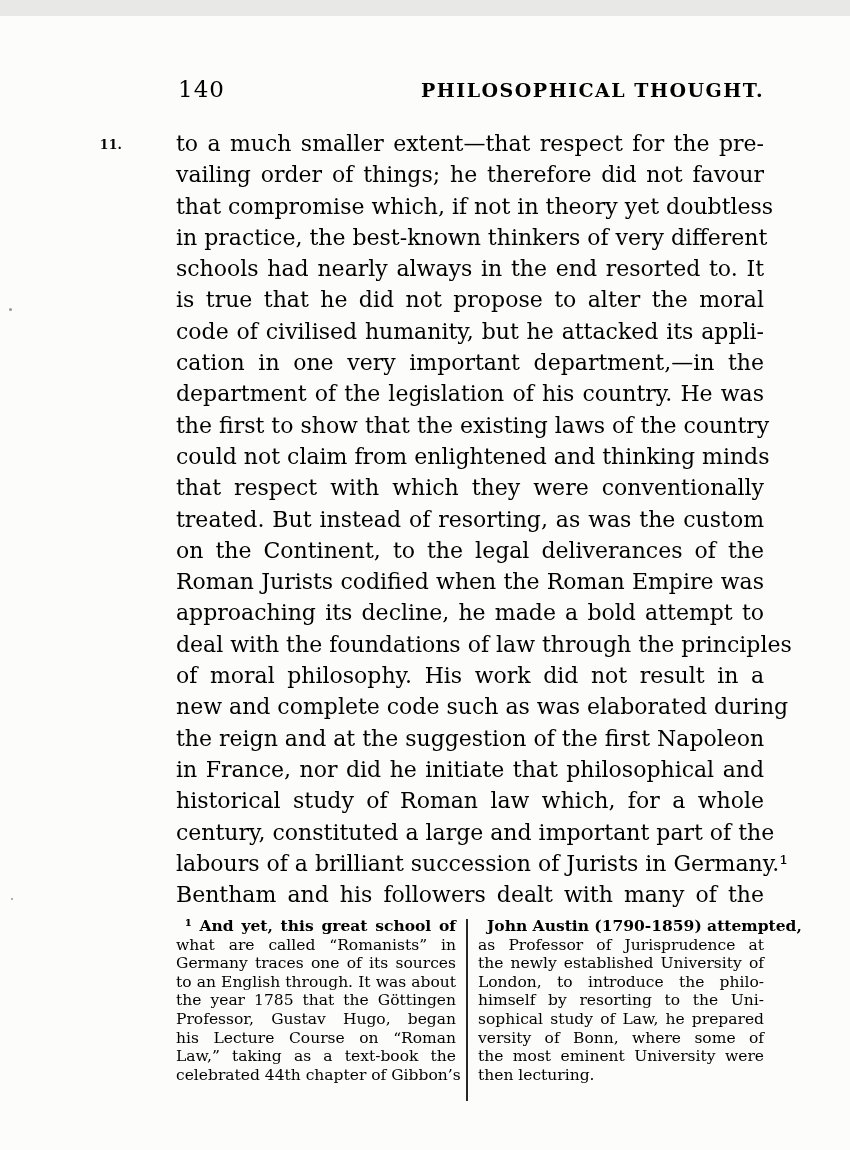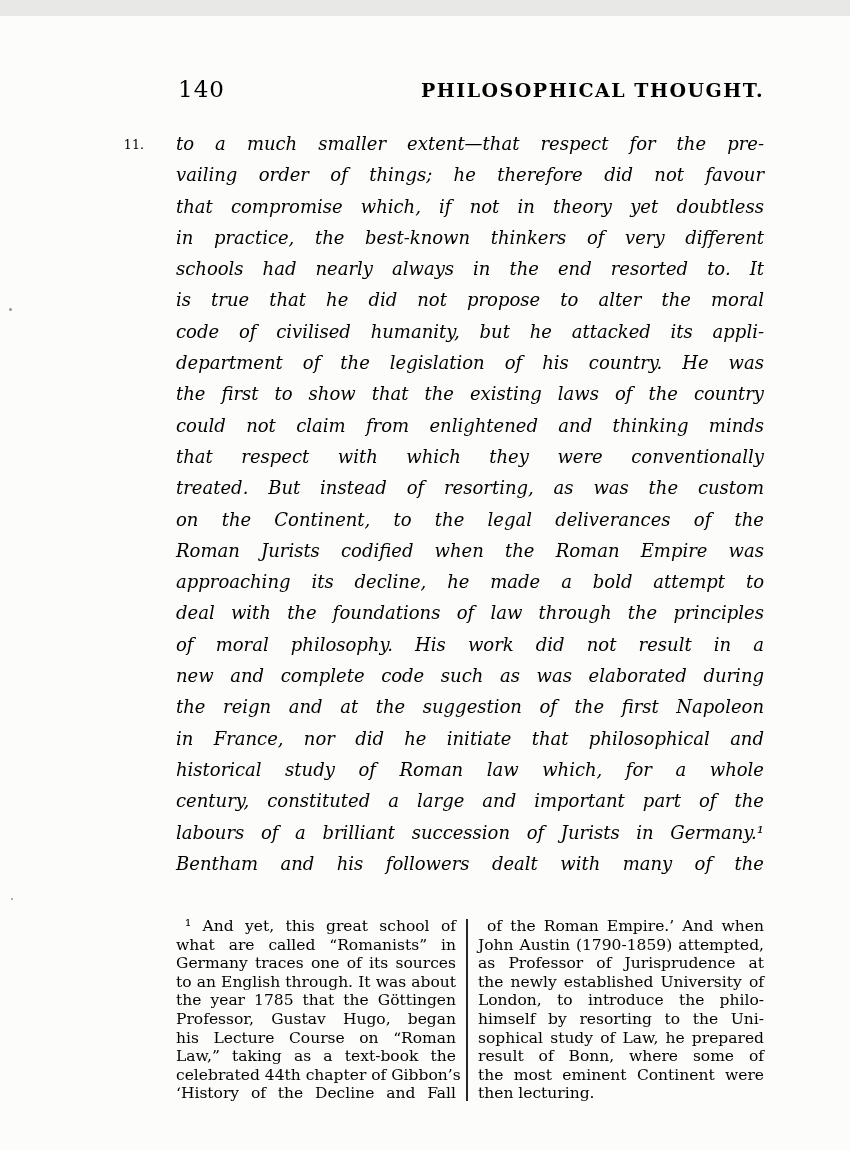--- a/index.html
+++ b/index.html
@@ -39,44 +39,43 @@
     text-align: right;
     font-size: 19px;
     font-weight: bold;
     letter-spacing: 1.5px;
     padding-top: 3px;
   }
 
   
   .margin-note {
     position: absolute;
-    left: 47px;
+    left: 24px;
     top: 121px;
     width: 138px;
     font-size: 13px;
-    font-weight: normal;
+    font-weight: bold;
     line-height: 16.5px;
     letter-spacing: 0.2px;
   }
   .mn-number {
     text-align: center;
     padding-left: 36px;
     font-size: 12.5px;
   }
   .mn-line { text-align: left; }
   .mn-lines > .mn-line:first-child { text-indent: 8px; }
 
   
   .body-text {
     position: absolute;
     left: 176px;
     top: 112px;
     width: 588px;
-    font-size: 18px;
-    font-style: italic;
+    font-size: 22px;
   }
   .body-line {
     height: 31.3px;
     line-height: 31.3px;
     white-space: nowrap;        
     text-align: justify;
     text-align-last: justify;
     overflow: visible;
   }
 
@@ -94,21 +93,21 @@
   }
   .fn-line {
     height: 18.6px;
     line-height: 18.6px;
     white-space: nowrap;
     text-align: justify;
     text-align-last: justify;
   }
   .fn-left  { left: 0;     width: 280px; }
   .fn-right { left: 302px; width: 286px; }
-  .fn-col > .fn-line:first-child { text-indent: 9px; }
+  .fn-col > .fn-line:first-child { text-indent: 9px; font-weight: bold; }
   .fn-right > .fn-line:last-child { text-align-last: left; }
   .fn-rule {
     position: absolute;
     left: 290px;
     top: 2px;
     width: 1.5px;
     height: 182px;
     background: #2a2623;
   }
 
@@ -136,20 +135,21 @@
   </aside>
 
   <main class="body-text">
       <div class="body-line">to a much smaller extent—that respect for the pre-</div>
       <div class="body-line">vailing order of things; he therefore did not favour</div>
       <div class="body-line">that compromise which, if not in theory yet doubtless</div>
       <div class="body-line">in practice, the best-known thinkers of very different</div>
       <div class="body-line">schools had nearly always in the end resorted to. It</div>
       <div class="body-line">is true that he did not propose to alter the moral</div>
       <div class="body-line">code of civilised humanity, but he attacked its appli-</div>
+      <div class="body-line">cation in one very important department,—in the</div>
       <div class="body-line">department of the legislation of his country. He was</div>
       <div class="body-line">the first to show that the existing laws of the country</div>
       <div class="body-line">could not claim from enlightened and thinking minds</div>
       <div class="body-line">that respect with which they were conventionally</div>
       <div class="body-line">treated. But instead of resorting, as was the custom</div>
       <div class="body-line">on the Continent, to the legal deliverances of the</div>
       <div class="body-line">Roman Jurists codified when the Roman Empire was</div>
       <div class="body-line">approaching its decline, he made a bold attempt to</div>
       <div class="body-line">deal with the foundations of law through the principles</div>
       <div class="body-line">of moral philosophy. His work did not result in a</div>
@@ -166,33 +166,31 @@
     <div class="fn-col fn-left">
         <div class="fn-line">¹ And yet, this great school of</div>
         <div class="fn-line">what are called “Romanists” in</div>
         <div class="fn-line">Germany traces one of its sources</div>
         <div class="fn-line">to an English through. It was about</div>
         <div class="fn-line">the year 1785 that the Göttingen</div>
         <div class="fn-line">Professor, Gustav Hugo, began</div>
         <div class="fn-line">his Lecture Course on “Roman</div>
         <div class="fn-line">Law,” taking as a text-book the</div>
         <div class="fn-line">celebrated 44th chapter of Gibbon’s</div>
-        <div class="fn-line">‘History of the Decline and Fall</div>
       </div>
     <div class="fn-rule"></div>
     <div class="fn-col fn-right">
-        <div class="fn-line">of the Roman Empire.’ And when</div>
         <div class="fn-line">John Austin (1790-1859) attempted,</div>
         <div class="fn-line">as Professor of Jurisprudence at</div>
         <div class="fn-line">the newly established University of</div>
         <div class="fn-line">London, to introduce the philo-</div>
         <div class="fn-line">himself by resorting to the Uni-</div>
         <div class="fn-line">sophical study of Law, he prepared</div>
-        <div class="fn-line">result of Bonn, where some of</div>
-        <div class="fn-line">the most eminent Continent were</div>
+        <div class="fn-line">versity of Bonn, where some of</div>
+        <div class="fn-line">the most eminent University were</div>
         <div class="fn-line">then lecturing.</div>
       </div>
   </section>
 
   <div class="speck speck-a"></div>
   <div class="speck speck-b"></div>
 
 </div>
 
 </body></html>

